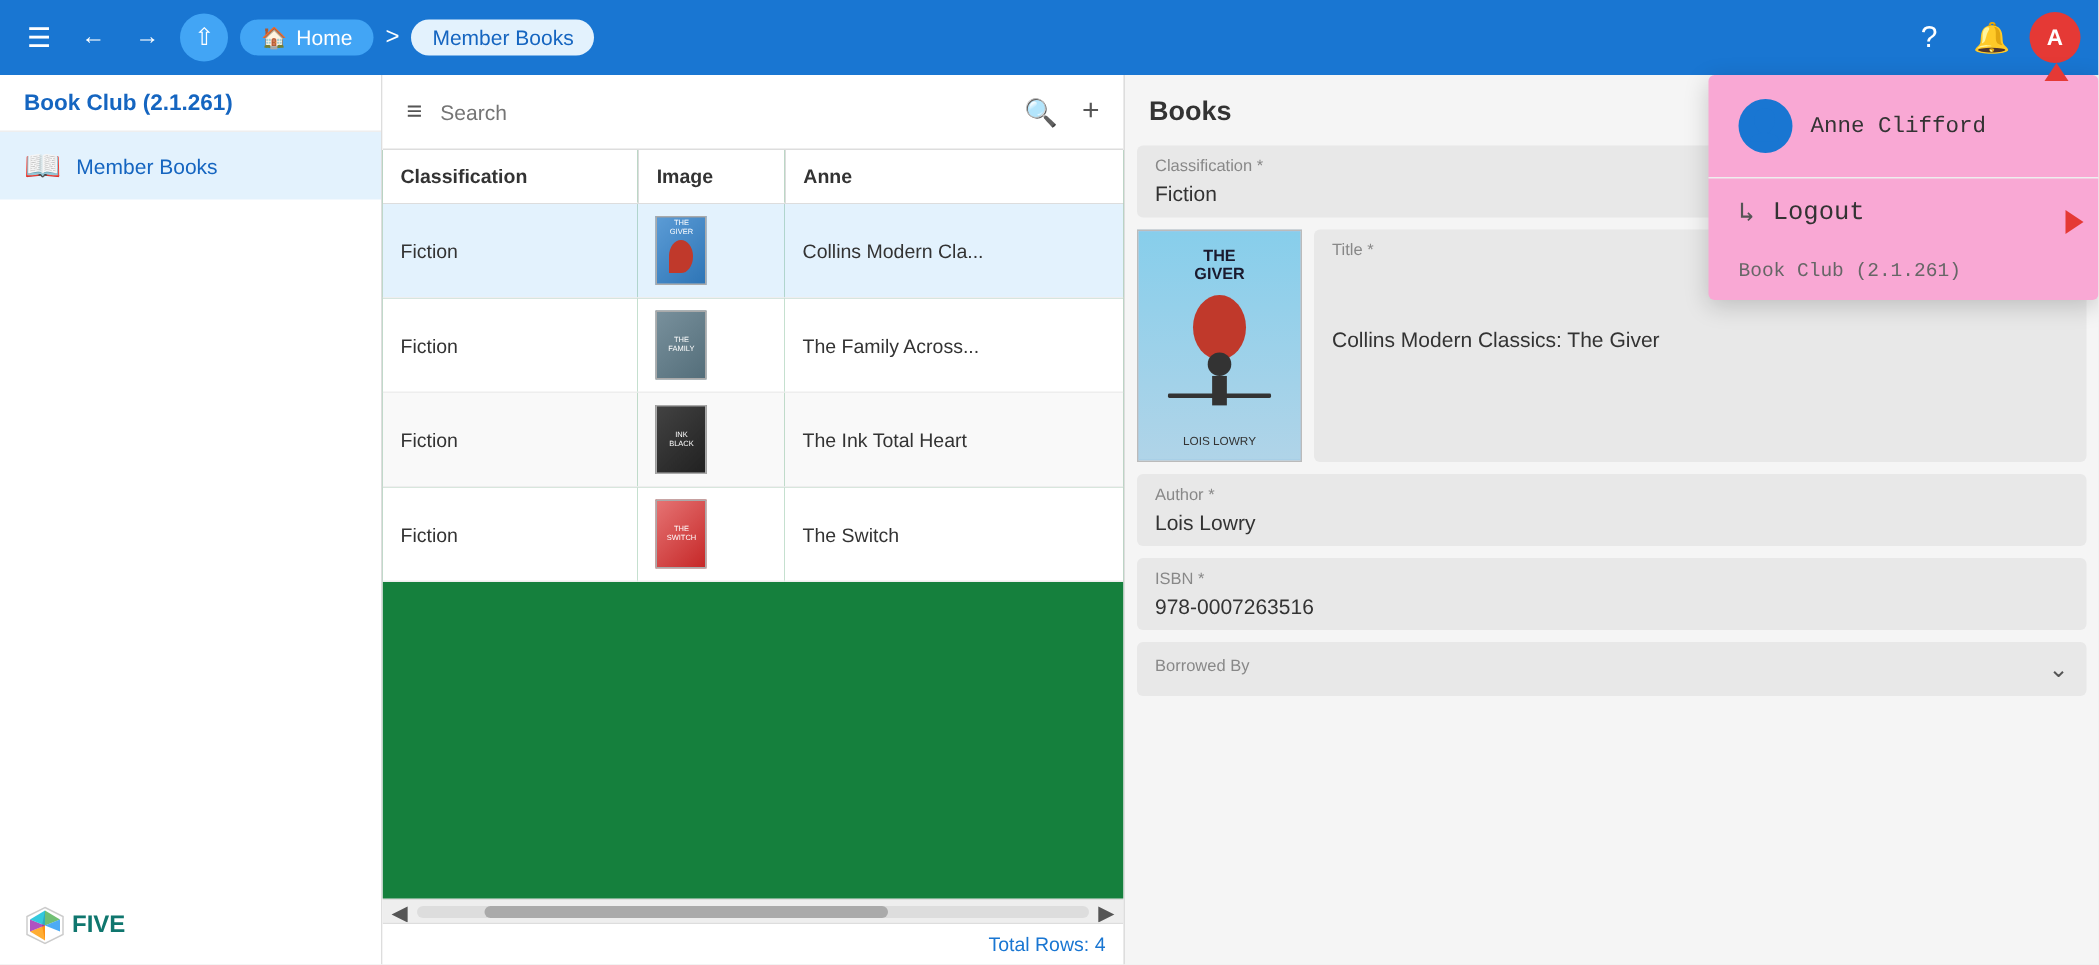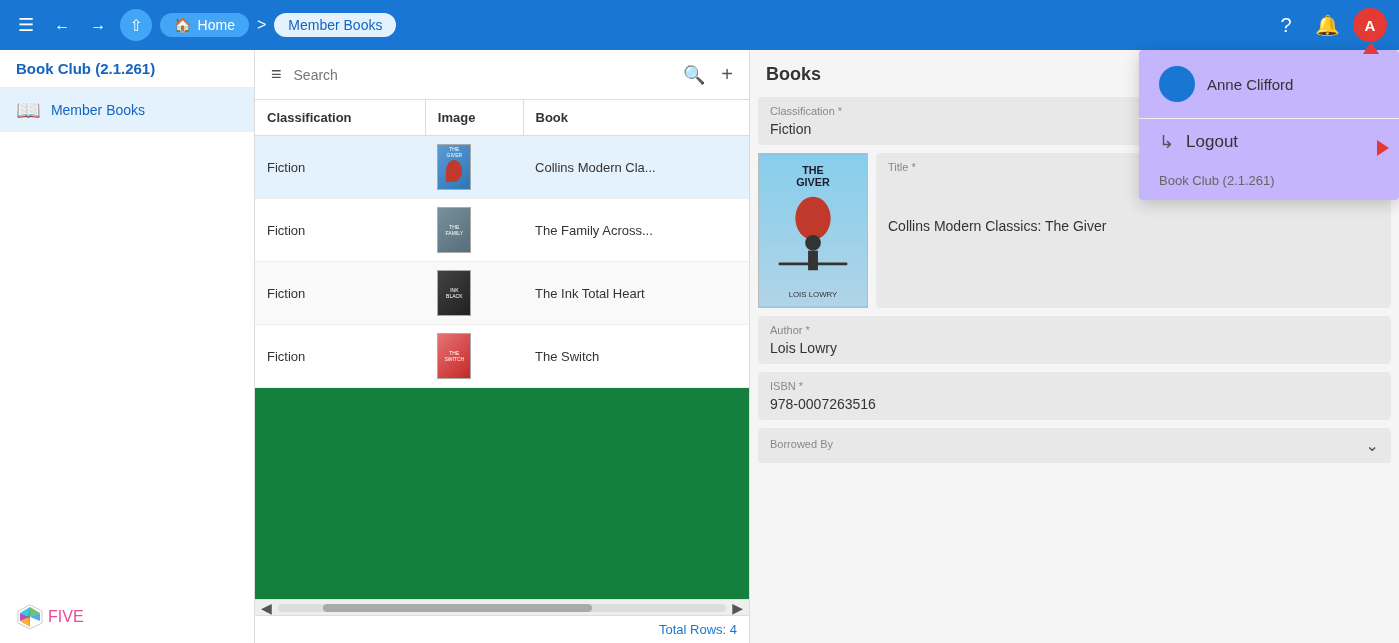--- a/index.html
+++ b/index.html
@@ -91,21 +91,21 @@
       margin-top: auto;
       padding: 12px 16px;
       display: flex; align-items: center; gap: 8px;
     }
     .five-logo {
       display: flex; align-items: center; gap: 4px;
     }
     .five-logo-icon {
       width: 28px; height: 28px;
     }
-    .five-logo-text { font-size: 16px; font-weight: 400; color: #ec4899; }
+    .five-logo-text { font-size: 16px; font-weight: 700; color: #0f766e; }
 
     
     .content-area {
       flex: 1;
       display: flex;
       flex-direction: column;
       background: #f5f5f5;
       overflow: hidden;
     }
 
@@ -220,25 +220,26 @@
     .detail-field-select {
       background: #e8e8e8; margin: 4px 8px;
       border-radius: 4px; padding: 8px 12px;
       display: flex; align-items: center; justify-content: space-between;
     }
     .chevron-down { color: #555; font-size: 16px; }
 
     
     .dropdown-overlay {
       position: fixed; top: 50px; right: 0;
-      background: #c4b5fd;
+      background: #f9a8d4;
       box-shadow: 0 4px 16px rgba(0,0,0,0.18);
       border-radius: 4px;
       min-width: 260px;
       z-index: 200;
+      font-family: Liberation Mono, monospace;
     }
     .dropdown-user-row {
       display: flex; align-items: center; gap: 12px;
       padding: 16px 20px; border-bottom: 1px solid #eee;
     }
     .dropdown-avatar {
       width: 36px; height: 36px; border-radius: 50%;
       background: #1976D2; color: white;
       display: flex; align-items: center; justify-content: center;
       font-size: 20px;
@@ -328,21 +329,21 @@
       <button class="search-icon-btn">🔍</button>
       <button class="add-icon-btn">+</button>
     </div>
 
     <div class="table-container">
       <table>
         <thead>
           <tr>
             <th class="with-sep">Classification</th>
             <th class="with-sep">Image</th>
-            <th>Book</th>
+            <th>Anne</th>
           </tr>
         </thead>
         <tbody>
 
           <tr class="selected">
             <td>Fiction</td>
             <td>
 
               <div style="width:34px;height:46px;background:linear-gradient(135deg,#5b9bd5 0%,#2e75b6 100%);border:1px solid #aaa;display:flex;flex-direction:column;align-items:center;justify-content:flex-start;overflow:hidden;padding:2px;">
                 <div style="font-size:5px;color:white;text-align:center;line-height:1.1;">THE<br>GIVER</div>

